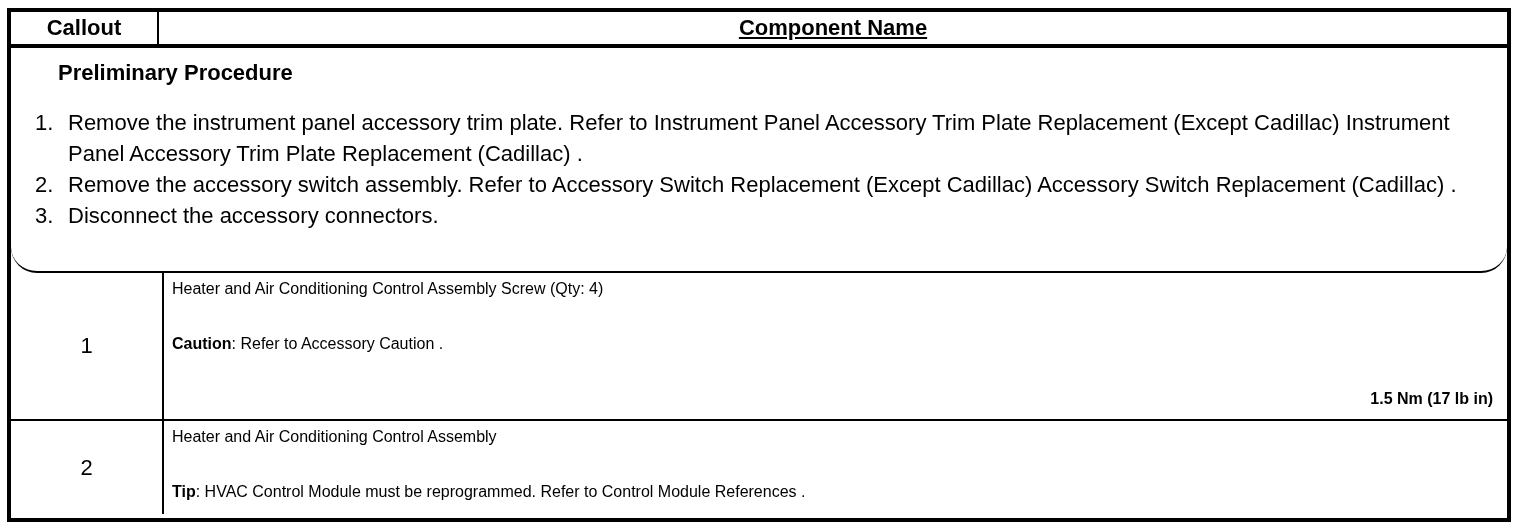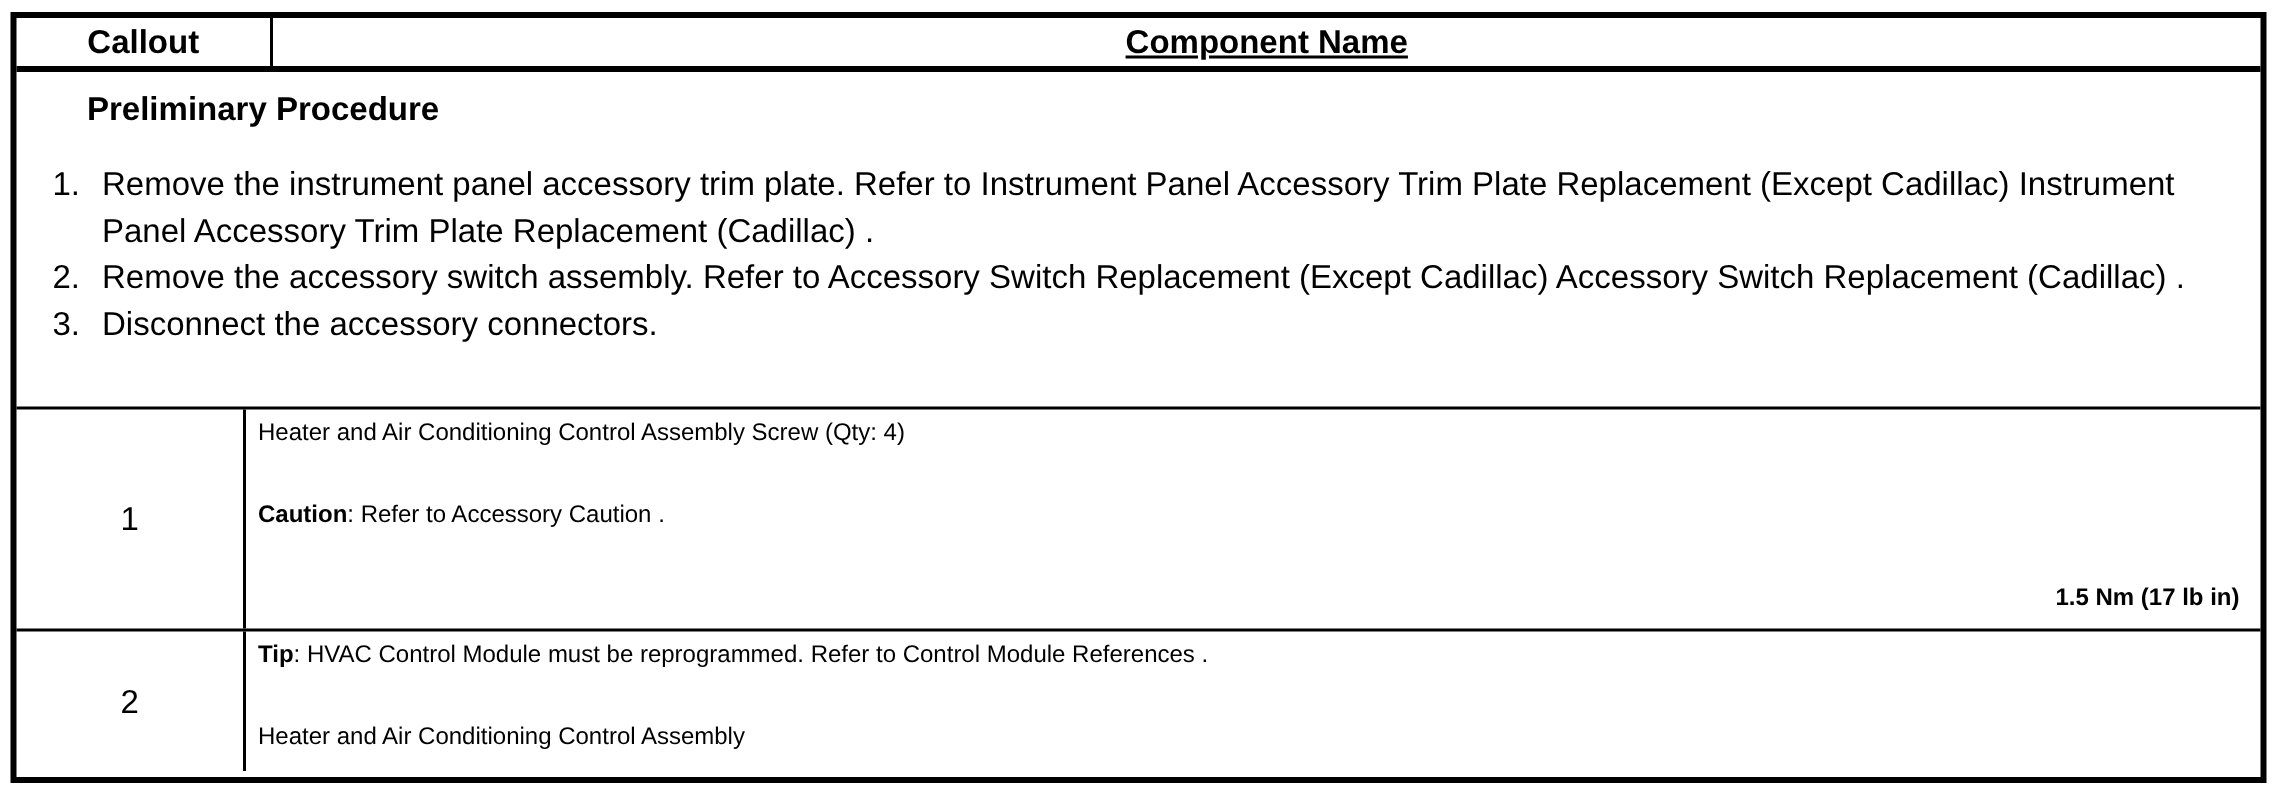--- a/index.html
+++ b/index.html
@@ -23,40 +23,41 @@
     background: #ffffff;
   }
 
   
   .header-row {
     display: flex;
     height: 36px;
     border-bottom: 4px solid #000000;
   }
   .callout-col {
-    width: 171px;
+    width: 148px;
     border-right: 2px solid #000000;
     flex: none;
   }
   .name-col { flex: 1; text-decoration: underline; }
   .header-cell {
     display: flex;
     align-items: center;
     justify-content: center;
     font-weight: bold;
     font-size: 22px;
   }
 
   
   .prelim-section {
     height: 225px;
     border-bottom: 2px solid #000000;
     padding: 13px 18px 0 24px;
     font-size: 22px;
     line-height: 31px;
+    border-radius: 26px;
   }
   .prelim-title {
     font-weight: bold;
     margin-left: 23px;
     margin-bottom: 22px;
     line-height: 24px;
   }
   .step {
     display: flex;
     align-items: flex-start;
@@ -129,18 +130,18 @@
     <div class="content-cell">
       <p>Heater and Air Conditioning Control Assembly Screw (Qty: 4)</p>
       <p><span class="bold">Caution</span><span>: Refer to Accessory Caution .</span></p>
       <p class="bold">1.5 Nm (17 lb in)</p>
     </div>
   </div>
 
   <div class="body-row row-2 last">
     <div class="callout-cell">2</div>
     <div class="content-cell">
+      <p>Heater and Air Conditioning Control Assembly</p>
       <p><span class="bold">Tip</span><span>: HVAC Control Module must be reprogrammed. Refer to Control Module References .</span></p>
-      <p>Heater and Air Conditioning Control Assembly</p>
     </div>
   </div>
 
 </div>
 
 </body></html>

